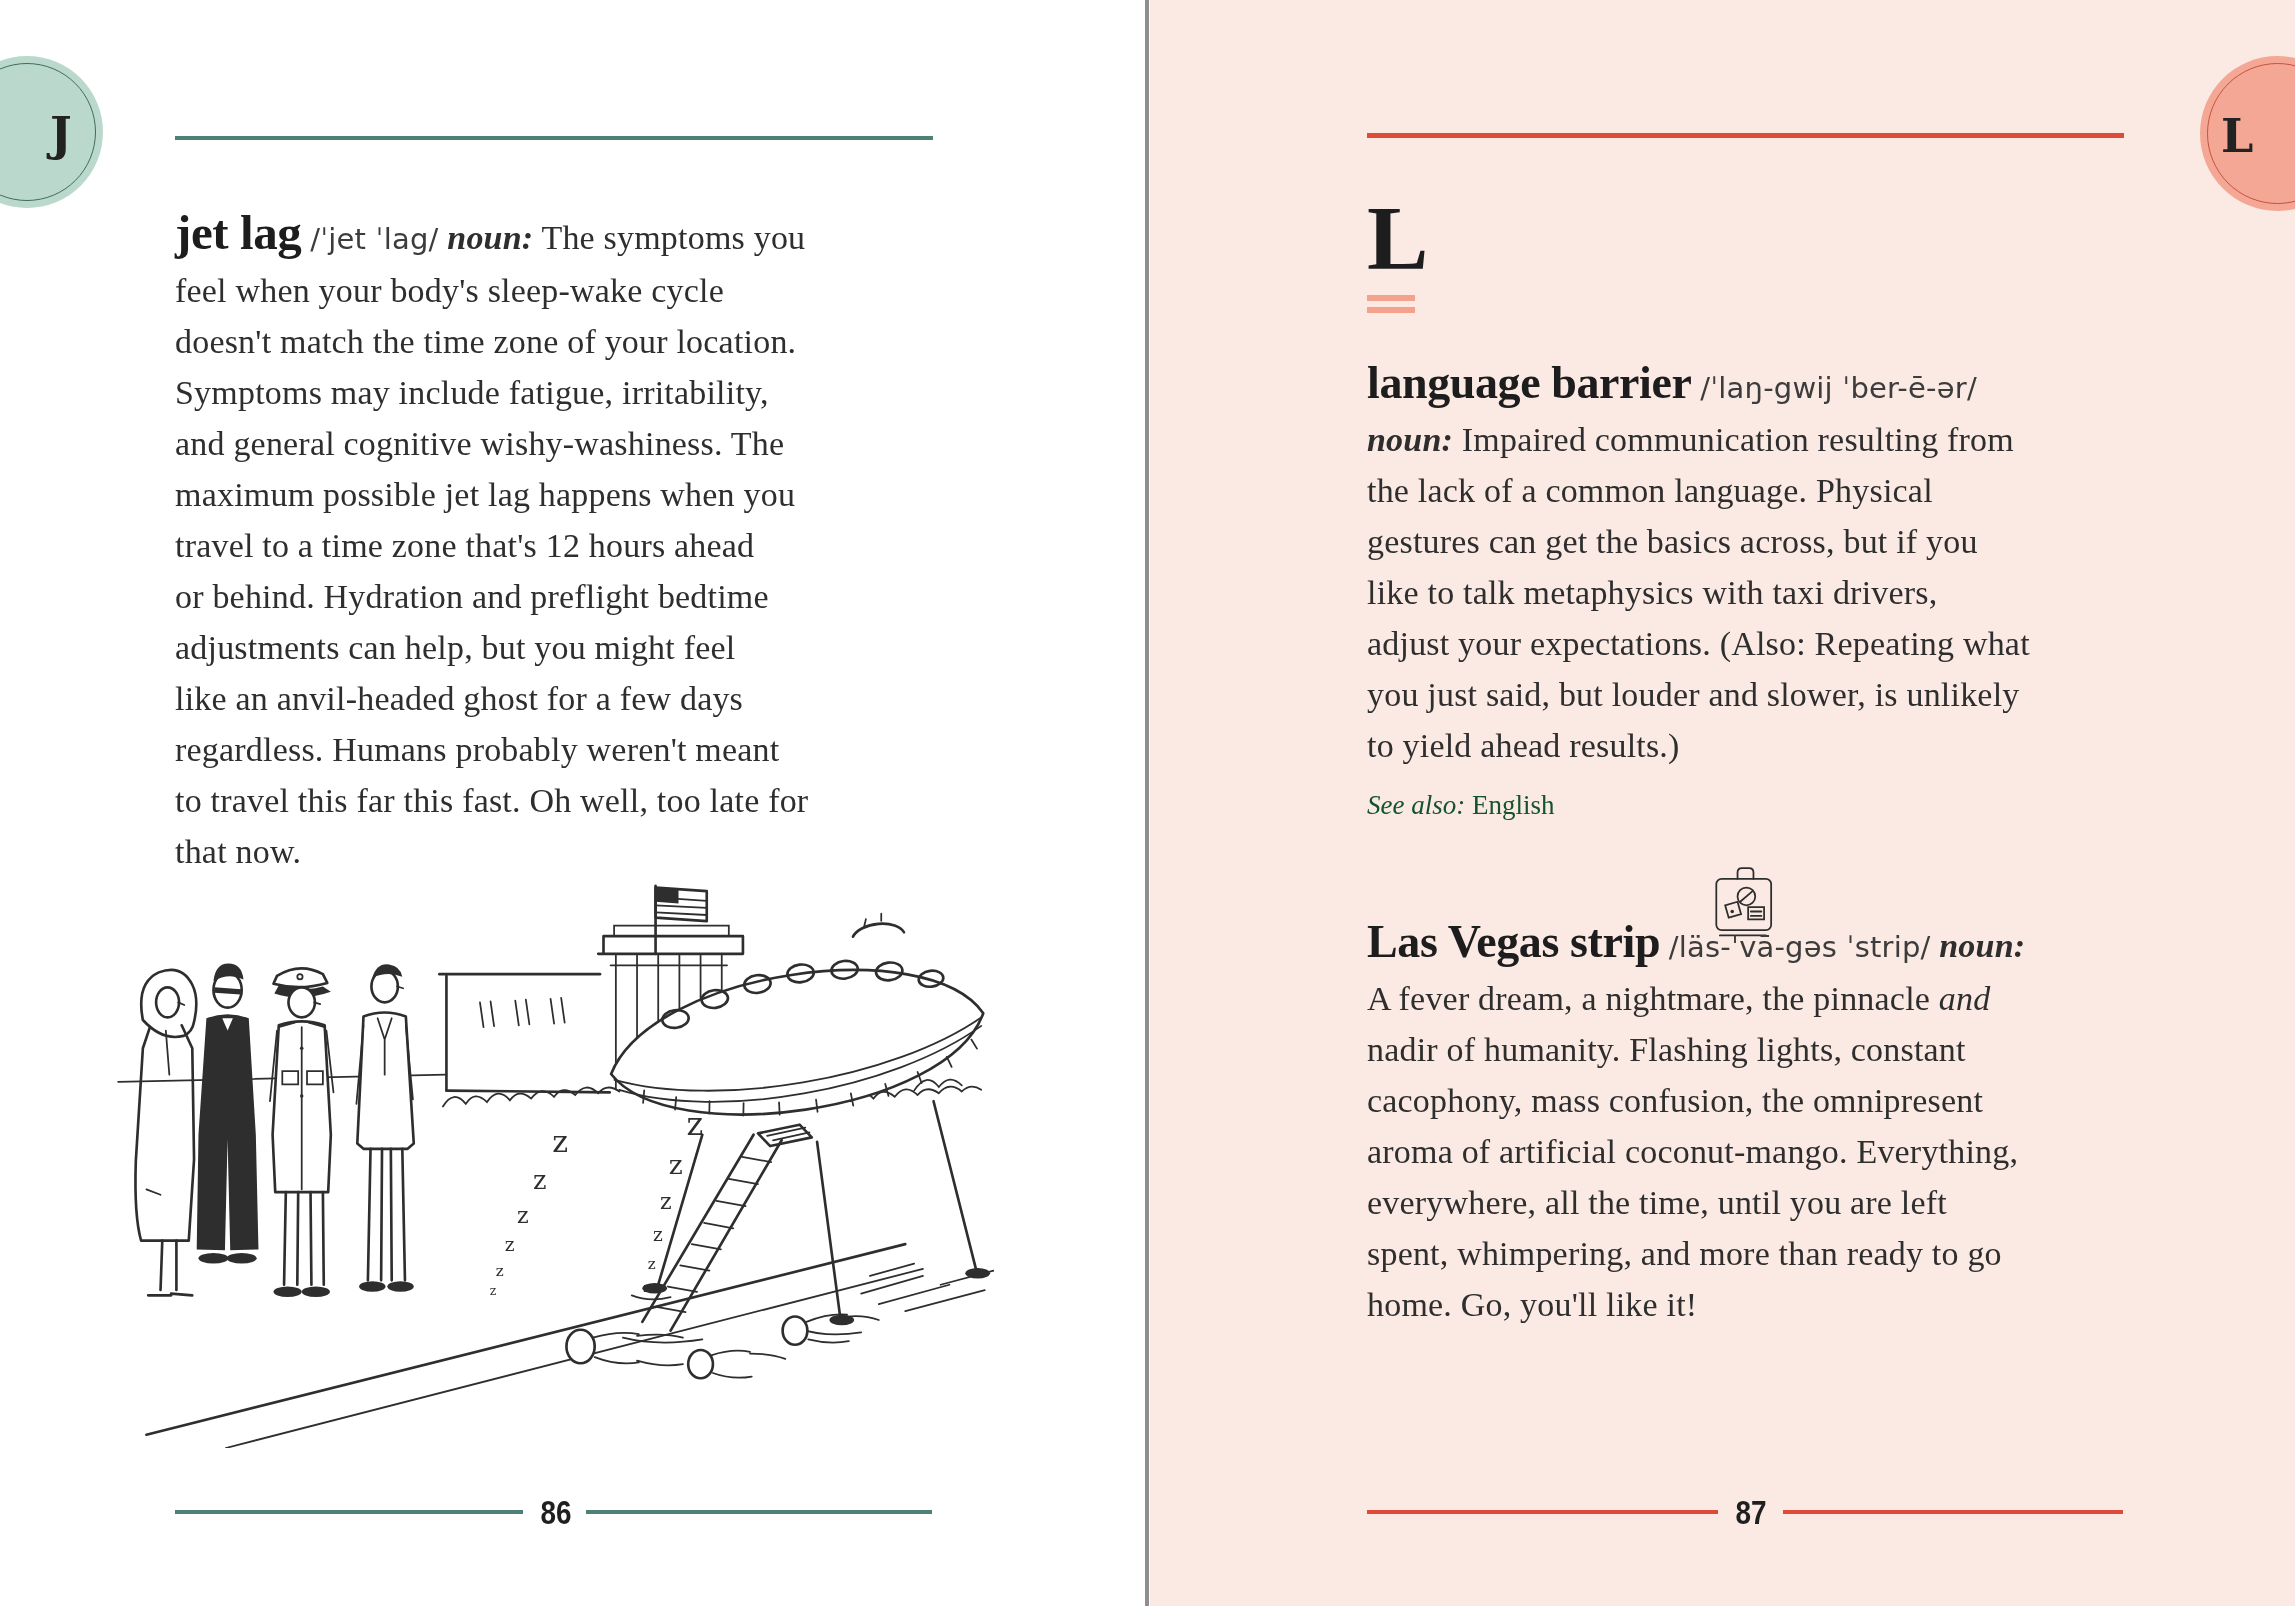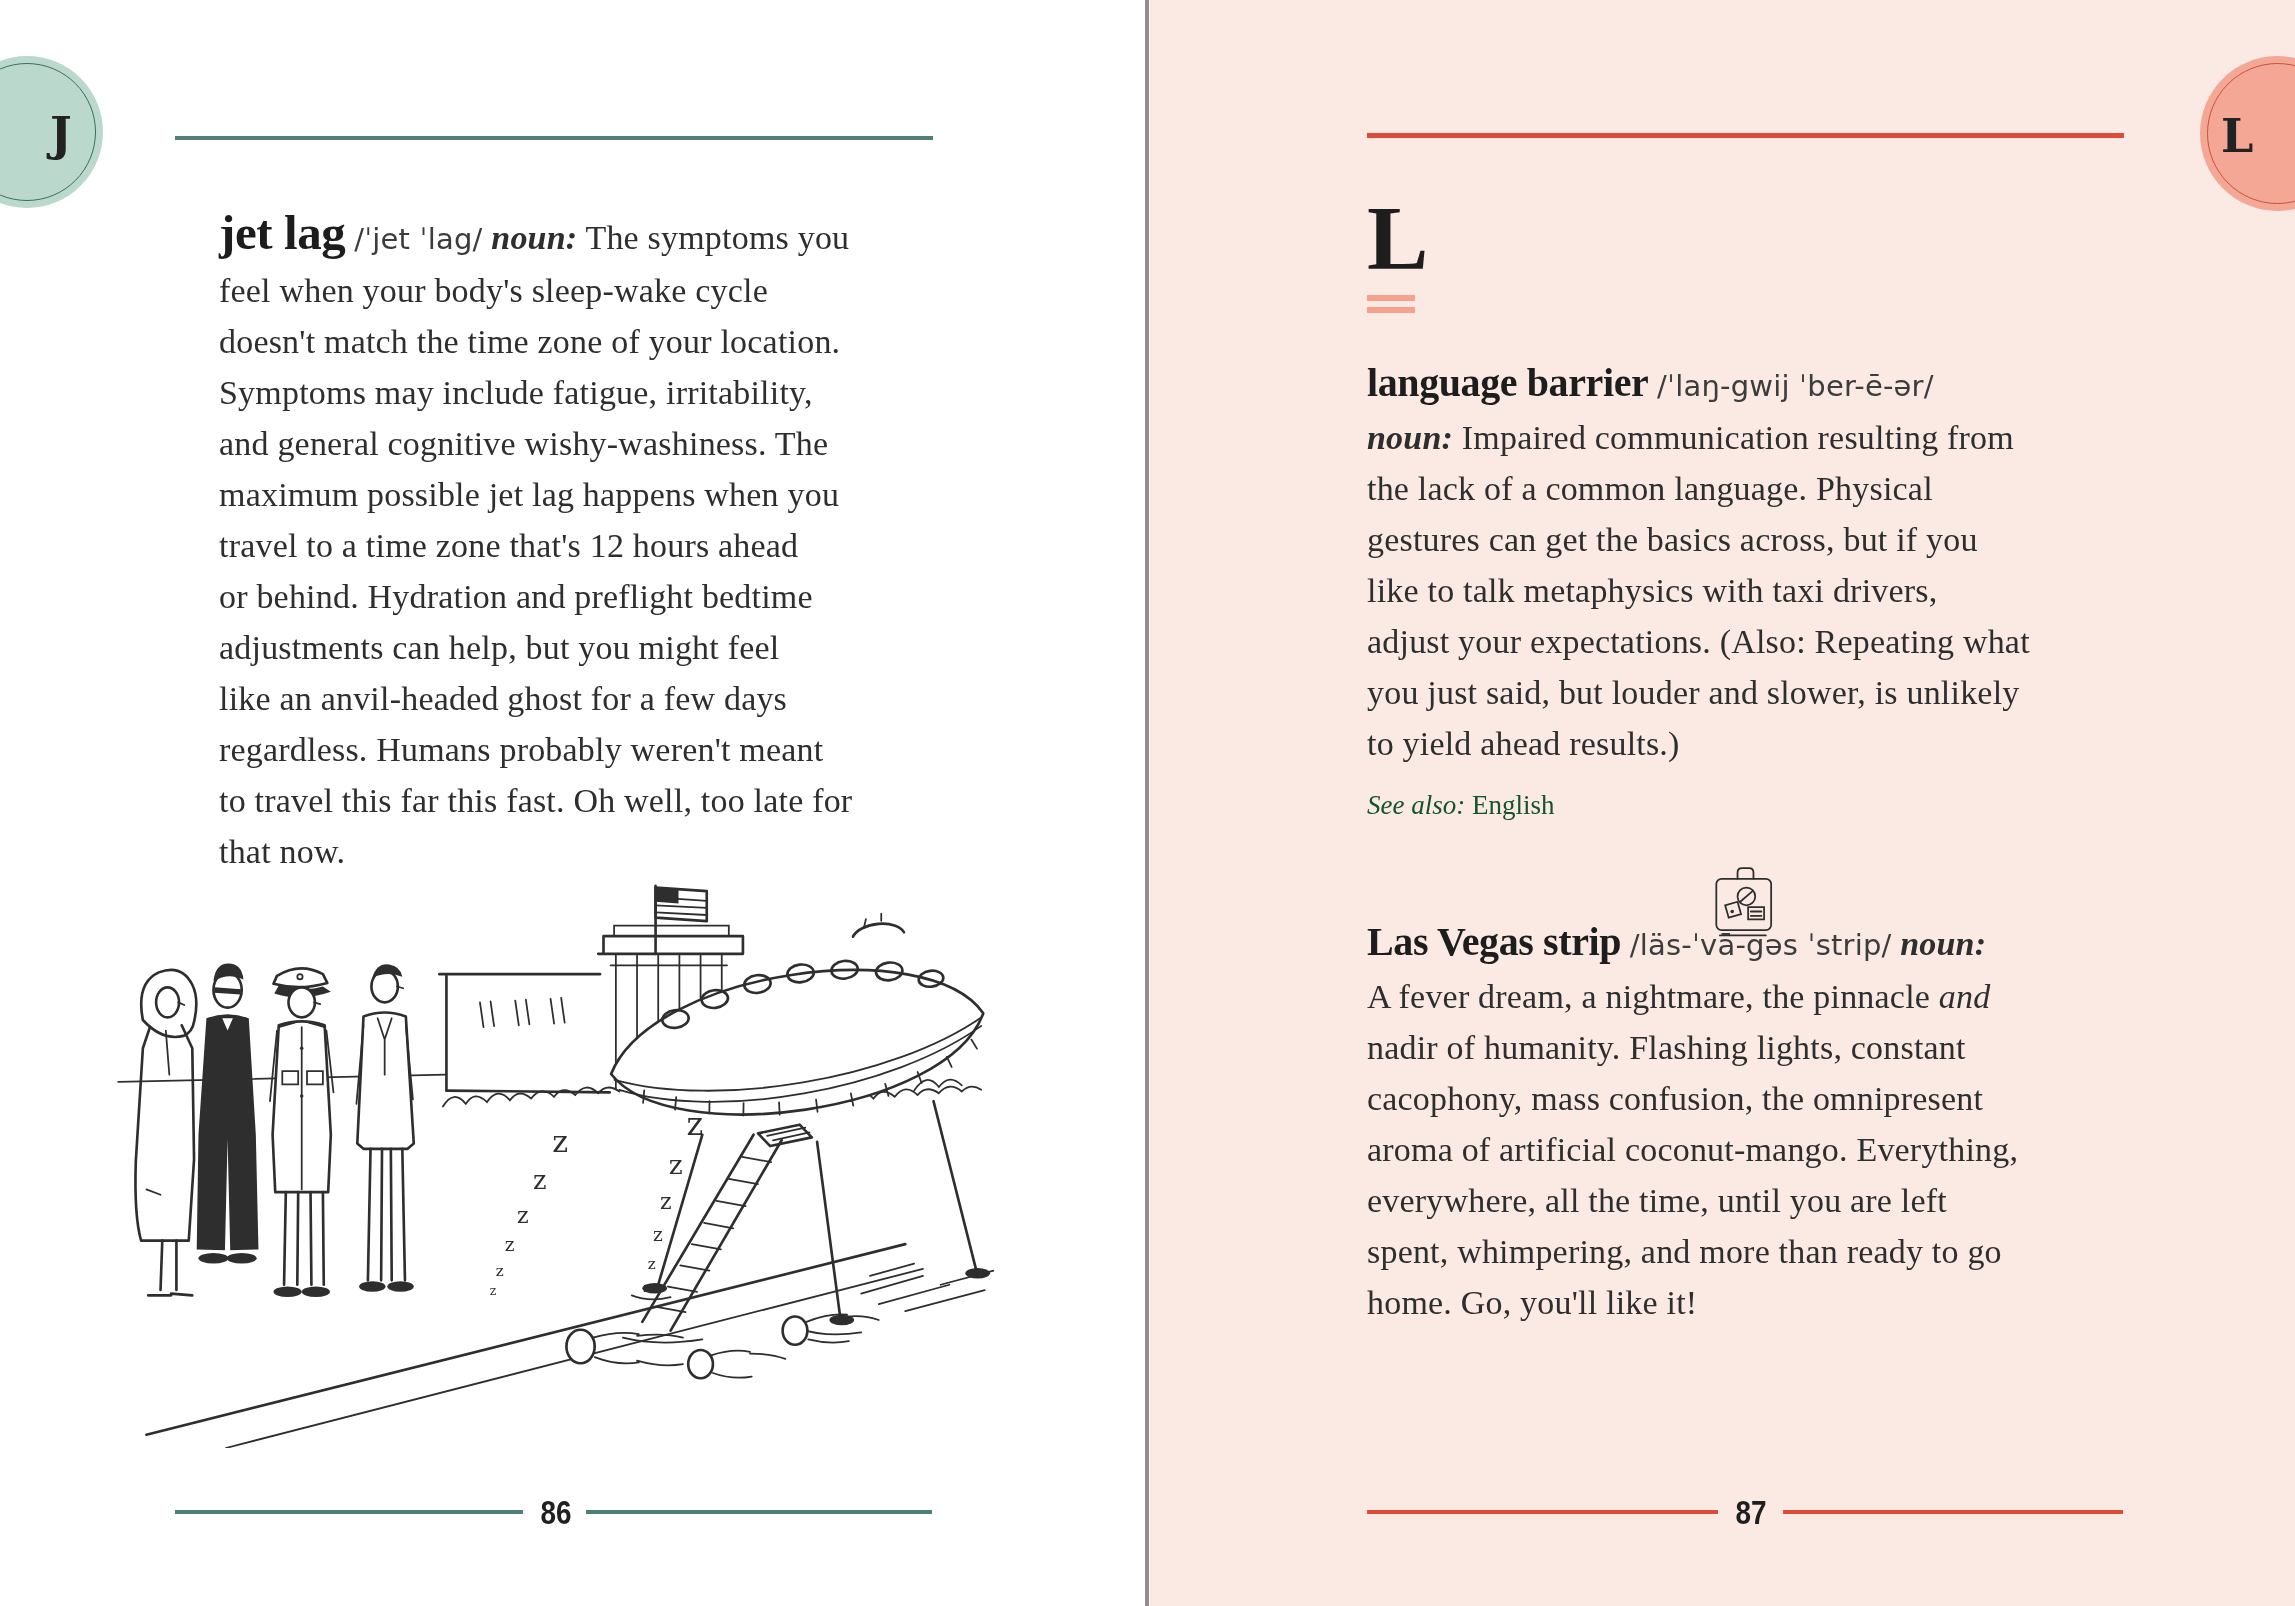--- a/index.html
+++ b/index.html
@@ -24,25 +24,25 @@
   #tab-l .tab-letter{left:21px;top:57px;}
 
   
   .rule{position:absolute;}
   #rule-top-left{left:175px;top:136px;width:758px;height:4.4px;background:#4e8176;}
   #rule-top-right{left:1367px;top:133px;width:757px;height:5.3px;background:#df4b3b;}
 
   
   .entry{position:absolute;font-size:34px;line-height:51px;letter-spacing:0.2px;color:#2e2e2e;}
   .term{font-weight:bold;font-size:49px;line-height:51px;letter-spacing:-0.4px;color:#1d1d1d;}
-  .term-sm{font-weight:bold;font-size:40px;line-height:51px;letter-spacing:-0.4px;color:#1d1d1d;}
+  .term-sm{font-weight:bold;font-size:46px;line-height:51px;letter-spacing:-0.4px;color:#1d1d1d;}
   .pron{font-family:"DejaVu Sans", sans-serif;font-size:29px;line-height:51px;color:#3c3c3c;}
   .pos{font-weight:bold;font-style:italic;}
   .def{white-space:pre-line;}
-  #entry-jetlag{left:175px;top:207px;width:795px;margin-left:44px;}
+  #entry-jetlag{left:175px;top:207px;width:795px;}
   #entry-language-barrier{left:1367px;top:357px;width:786px;}
   #entry-las-vegas{left:1367px;top:916px;width:786px;}
 
   
   #section-letter{position:absolute;left:1367px;top:192px;font-size:92px;line-height:92px;font-weight:bold;font-family:"Liberation Serif",serif;color:#1d1d1d;}
   .letter-underline{position:absolute;width:48px;height:6.2px;background:#f4a28e;}
   #letter-underline-1{left:1367px;top:295px;}
   #letter-underline-2{left:1367px;top:307px;}
 
   

